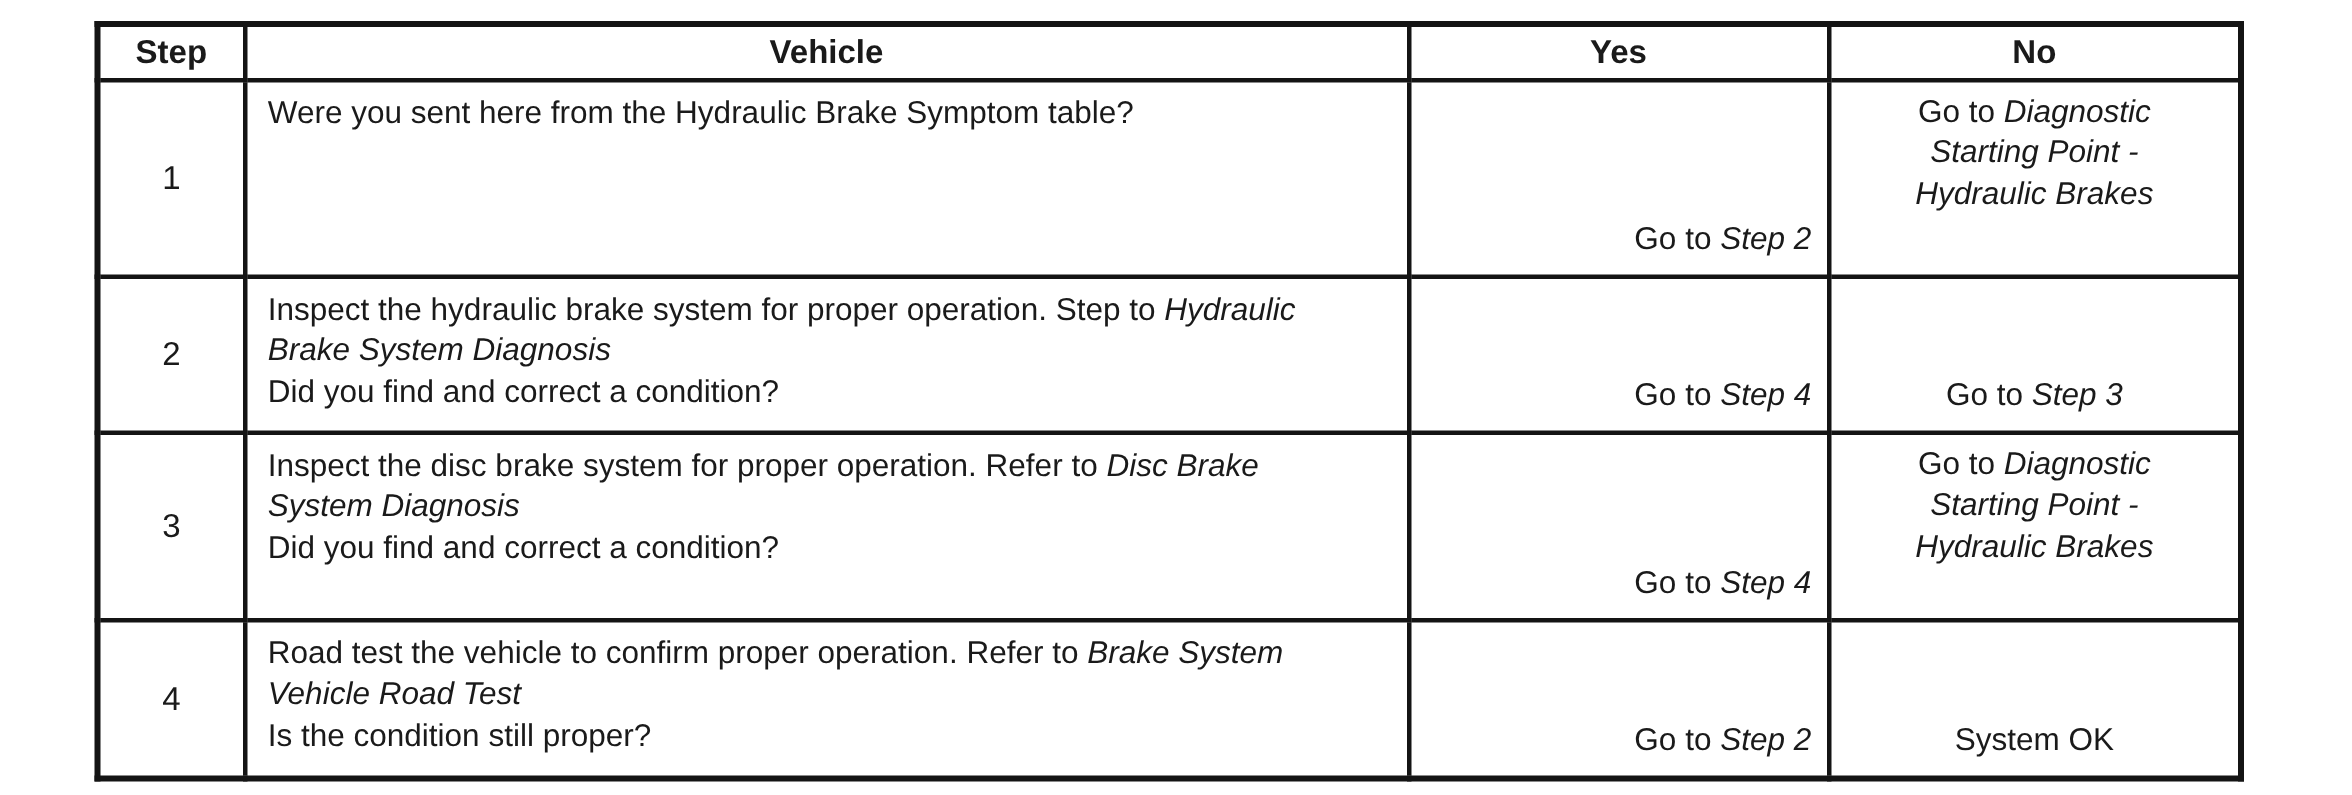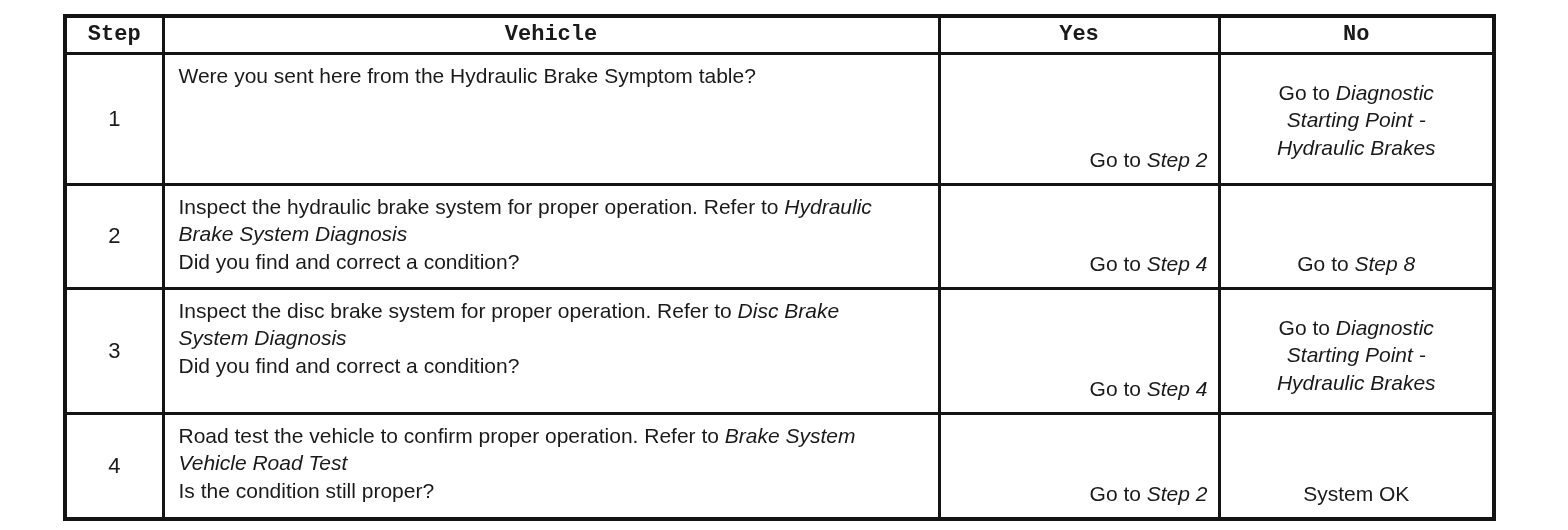--- a/index.html
+++ b/index.html
@@ -34,21 +34,20 @@
   tr.row-1 { height: 131px; }
   tr.row-2 { height: 104px; }
   tr.row-3 { height: 125px; }
   tr.row-4 { height: 106px; }
   th.head-cell {
     font-size: 22px;
     font-weight: bold;
     text-align: center;
     vertical-align: middle;
     padding: 2px 4px;
-    font-family: Liberation Mono, monospace;
   }
   td.step-cell {
     text-align: center;
     vertical-align: middle;
     font-size: 22px;
     padding: 0 4px;
   }
   td.action-cell {
     vertical-align: top;
     text-align: left;
@@ -60,21 +59,21 @@
     text-align: right;
     padding: 4px 10px 9px 10px;
   }
   td.no-cell {
     vertical-align: bottom;
     text-align: center;
     padding: 4px 10px 9px 10px;
   }
   td.no-cell.align-top {
     vertical-align: top;
-    padding-top: 24px;
+    padding-top: 6px;
   }
   .no-inner {
     max-width: 200px;
     margin: 0 auto;
   }
   i { font-style: italic; }
 </style>
 </head>
 <body>
 
@@ -104,29 +103,29 @@
       <td class="no-cell align-top">
         <div class="no-inner">
           <span>Go to </span><i>Diagnostic Starting Point - Hydraulic Brakes</i>
         </div>
       </td>
     </tr>
 
     <tr class="row-2">
       <td class="step-cell">2</td>
       <td class="action-cell">
-        <div class="action-main"><span>Inspect the hydraulic brake system for proper operation. Refer to </span><i>Hydraulic Brake System Diagnosis</i></div>
+        <div class="action-main"><span>Inspect the hydraulic brake system for proper operation. Step to </span><i>Hydraulic Brake System Diagnosis</i></div>
         <div class="action-question">Did you find and correct a condition?</div>
       </td>
       <td class="yes-cell">
         <span>Go to </span><i>Step 4</i>
       </td>
       <td class="no-cell">
         <div class="no-inner">
-          <span>Go to </span><i>Step 8</i>
+          <span>Go to </span><i>Step 3</i>
         </div>
       </td>
     </tr>
 
     <tr class="row-3">
       <td class="step-cell">3</td>
       <td class="action-cell">
         <div class="action-main"><span>Inspect the disc brake system for proper operation. Refer to </span><i>Disc Brake System Diagnosis</i></div>
         <div class="action-question">Did you find and correct a condition?</div>
       </td>

